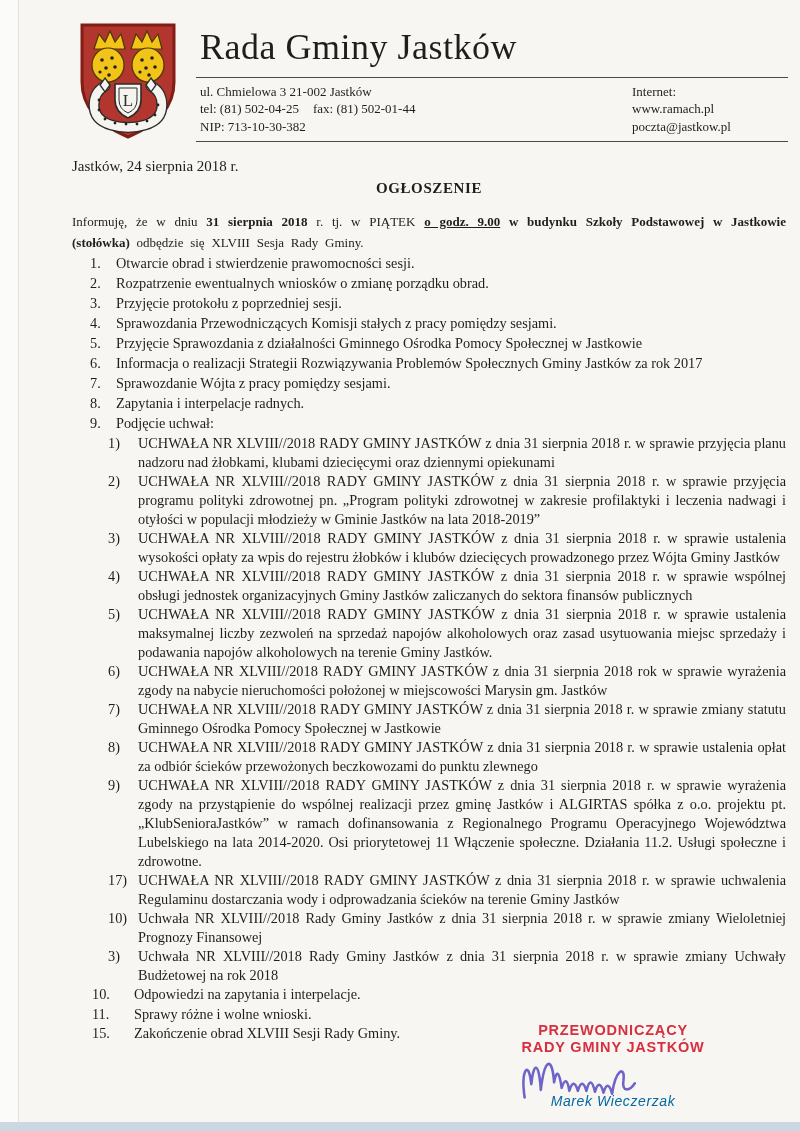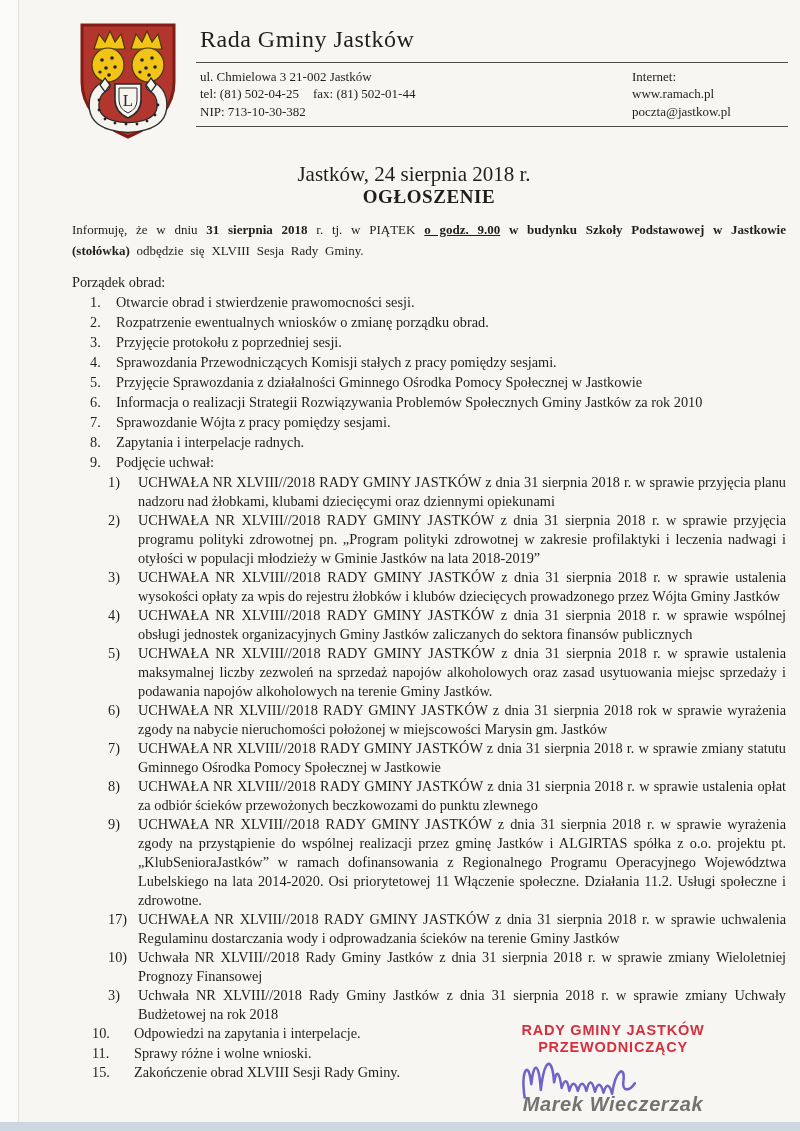--- a/index.html
+++ b/index.html
@@ -8,31 +8,31 @@
     background:#f7f6f3;overflow:hidden;
     font-family:"Liberation Serif", serif;color:#201e1b;
   }
   .edge-left{position:absolute;left:0;top:0;width:18px;height:100%;background:#fbfbfa;border-right:1px solid #e4e1da;}
   .edge-bottom{position:absolute;left:0;bottom:0;width:100%;height:9px;background:#ccd7e1;}
 
   
   .header{position:absolute;left:72px;top:18px;width:716px;}
   .crest{position:absolute;left:2px;top:2px;width:108px;height:122px;}
   .head-main{margin-left:124px;}
-  .org-name{font-size:24px;font-weight:normal;letter-spacing:.5px;margin:8px 0 9px 4px;}
+  .org-name{font-size:36px;font-weight:normal;letter-spacing:.5px;margin:8px 0 9px 4px;}
   .rule{border:none;border-top:1.5px solid #4a4a48;margin:0;}
   .contact{display:flex;justify-content:space-between;padding:5px 4px 6px 4px;font-size:13px;line-height:1.33;}
   .contact-right{width:152px;}
   .phone-row span{display:inline-block;}
   .fax{margin-left:14px;}
 
   
   .content{position:absolute;left:72px;top:156px;width:714px;font-size:14.3px;line-height:19px;}
-  .dateline{text-align:center;padding-right:30px;font-size:21px;line-height:20px;margin-top:8px;}
-  .doc-title{text-align:center;font-weight:bold;font-size:19px;letter-spacing:.6px;margin-top:3px;}
+  .dateline{text-align:left;padding-right:30px;font-size:15px;line-height:20px;}
+  .doc-title{text-align:center;font-weight:bold;font-size:15px;letter-spacing:.6px;margin-top:3px;}
   .intro{margin:13px 0 0 0;text-align:justify;word-spacing:3.5px;line-height:21px;font-size:13px;}
   .intro .b{font-weight:bold;}
   .intro .u{font-weight:bold;text-decoration:underline;}
   .agenda-head{margin-top:11px;line-height:20px;}
 
   .row{display:flex;align-items:flex-start;}
   .list-main{margin-top:1px;}
   .list-main .row{line-height:19.5px;margin-bottom:.5px;}
   .list-main .num{flex:0 0 26px;margin-left:18px;}
   .list-main .txt{flex:1;}
@@ -43,22 +43,22 @@
 
   .list-close .row{line-height:19.5px;font-family:Liberation Serif, serif;}
   .list-close .num{flex:0 0 42px;margin-left:20px;}
   .list-close .txt{flex:1;}
 
   
   .sig{position:absolute;left:482px;top:1022px;width:262px;text-align:center;}
   .sig-role{font-family:"Liberation Sans", sans-serif;font-weight:bold;color:#d62f3e;
             font-size:14.5px;line-height:1.18;letter-spacing:.8px;}
   .sig-scribble{display:block;margin:-6px auto -14px auto;}
-  .sig-name{font-family:"Liberation Sans", sans-serif;font-weight:bold;font-style:italic;
-            color:#737373;font-size:20px;letter-spacing:.6px;}
+  .sig-name{font-family:"Liberation Sans", sans-serif;font-weight:normal;font-style:italic;
+            color:#0369a1;font-size:14px;letter-spacing:.6px;}
 </style>
 </head>
 <body>
 
 <div class="page">
   <div class="edge-left"></div>
   <div class="edge-bottom"></div>
 
   <div class="header">
     <div class="crest">
@@ -122,21 +122,20 @@
       <hr class="rule">
     </div>
   </div>
 
   <div class="content">
     <div class="dateline">Jastków,  24 sierpnia 2018 r.</div>
     <div class="doc-title">OGŁOSZENIE</div>
 
     <p class="intro"><span>Informuję,  że  w  dniu </span><span class="b">31 sierpnia 2018</span><span> r.  tj.  w  PIĄTEK </span><span class="u">o godz.  9.00</span><span class="b"> w budynku Szkoły Podstawowej w Jastkowie (stołówka) </span><span>odbędzie się XLVIII Sesja Rady Gminy.</span></p>
 
-    <div class="agenda-head">Porządek obrad:</div>
 
     <div class="list-main">
       <div class="row">
           <span class="num">1.</span>
           <span class="txt">Otwarcie obrad  i stwierdzenie prawomocności sesji.</span>
         </div>
       <div class="row">
           <span class="num">2.</span>
           <span class="txt">Rozpatrzenie ewentualnych wniosków o zmianę porządku obrad.</span>
         </div>
@@ -147,21 +146,21 @@
       <div class="row">
           <span class="num">4.</span>
           <span class="txt">Sprawozdania Przewodniczących Komisji stałych z pracy pomiędzy sesjami.</span>
         </div>
       <div class="row">
           <span class="num">5.</span>
           <span class="txt">Przyjęcie Sprawozdania z działalności Gminnego Ośrodka Pomocy Społecznej w Jastkowie</span>
         </div>
       <div class="row">
           <span class="num">6.</span>
-          <span class="txt">Informacja o realizacji Strategii Rozwiązywania Problemów Społecznych Gminy Jastków za rok 2010</span>
+          <span class="txt">Informacja o realizacji Strategii Rozwiązywania Problemów Społecznych Gminy Jastków za rok 2017</span>
         </div>
       <div class="row">
           <span class="num">7.</span>
           <span class="txt">Sprawozdanie Wójta z pracy pomiędzy sesjami.</span>
         </div>
       <div class="row">
           <span class="num">8.</span>
           <span class="txt">Zapytania i interpelacje radnych.</span>
         </div>
       <div class="row">
@@ -232,21 +231,21 @@
         </div>
       <div class="row">
           <span class="num">15.</span>
           <span class="txt">Zakończenie obrad  XLVIII Sesji Rady Gminy.</span>
         </div>
     </div>
   </div>
 
   <div class="sig">
     <div class="sig-role">
+      <div>PRZEWODNICZĄCY</div>
       <div>RADY GMINY JASTKÓW</div>
-      <div>PRZEWODNICZĄCY</div>
     </div>
     <svg class="sig-scribble" viewBox="0 0 210 60" width="200" height="57">
       <path d="M12 50 C8 22 16 8 19 36 C21 14 27 10 29 42 C33 8 41 6 43 34 C45 22 48 20 51 40 C54 30 57 30 59 43 C62 33 65 33 68 43 C71 33 74 33 77 43 C80 31 83 31 86 44 C89 34 92 34 95 45 C98 35 101 35 104 46 C108 20 118 16 116 32 C114 44 122 44 128 35" fill="none" stroke="#6e64c8" stroke-width="2.7" stroke-linecap="round" stroke-linejoin="round"></path>
     </svg>
     <div class="sig-name">Marek Wieczerzak</div>
   </div>
 </div>
 
 </body></html>

